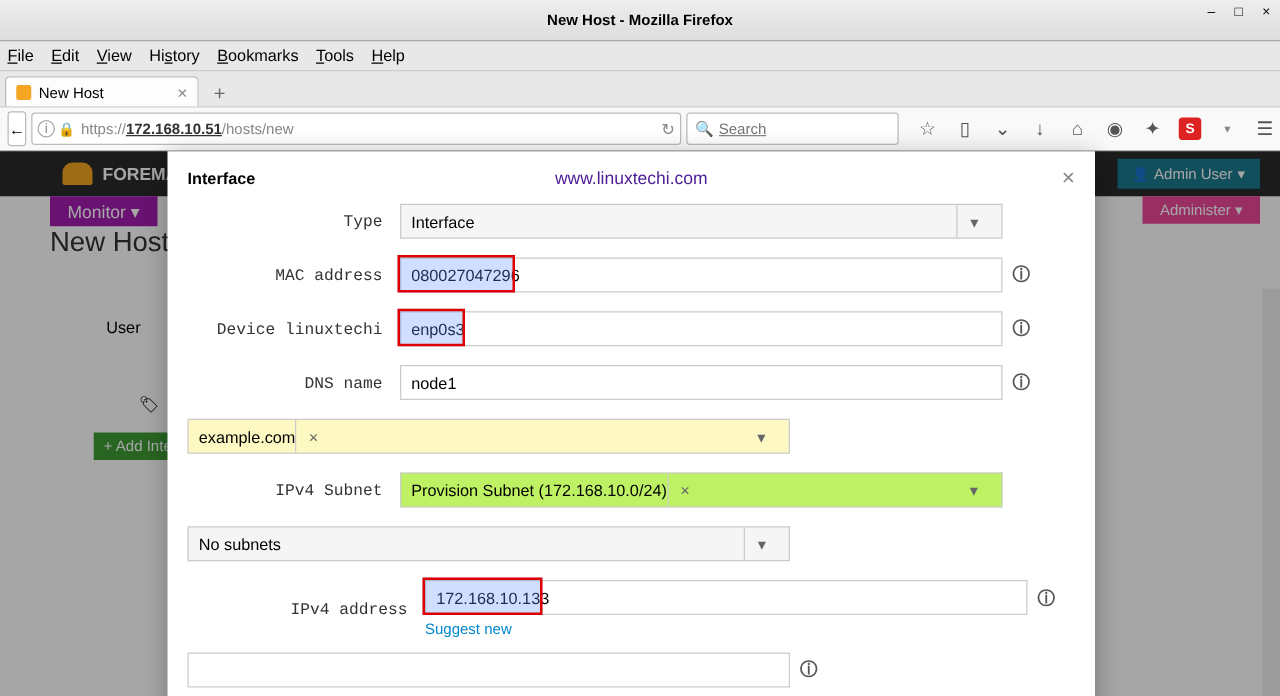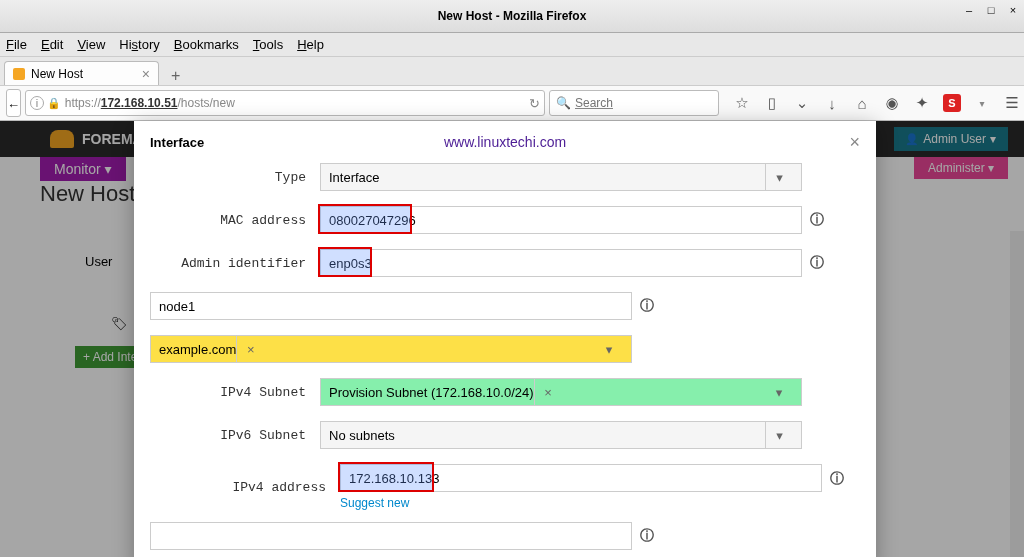--- a/index.html
+++ b/index.html
@@ -169,58 +169,58 @@
     <div class="form-row">
       <div class="form-label">MAC address</div>
       <div class="form-field">
         <input class="finput" value="080027047296" style="">
         <div class="hl hl-sel" style="top:-2px;left:-2px;width:94px;height:30px;"></div>
       </div>
       <div class="form-help">ⓘ</div>
     </div>
 
     <div class="form-row">
-      <div class="form-label">Admin identifier</div>
+      <div class="form-label">Device linuxtechi</div>
       <div class="form-field">
         <input class="finput" value="enp0s3" style="">
         <div class="hl hl-sel" style="top:-2px;left:-2px;width:54px;height:30px;"></div>
       </div>
       <div class="form-help">ⓘ</div>
     </div>
 
     <div class="form-row">
+      <div class="form-label">DNS name</div>
       <div class="form-field">
         <input class="finput" value="node1" style="">
       </div>
       <div class="form-help">ⓘ</div>
     </div>
 
     <div class="form-row">
       <div class="form-field">
-        <div class="fselect" style="background:#fde047;">
+        <div class="fselect" style="background:#fef9c3;">
           <span>example.com</span>
           <span class="fselect-clear">×</span>
           <span class="fselect-caret" style="border-left:none;">▾</span>
         </div>
       </div>
     </div>
 
     <div class="form-row">
       <div class="form-label">IPv4 Subnet</div>
       <div class="form-field">
-        <div class="fselect" style="background:#86efac;">
+        <div class="fselect" style="background:#bef264;">
           <span>Provision Subnet (172.168.10.0/24)</span>
           <span class="fselect-clear">×</span>
           <span class="fselect-caret" style="border-left:none;">▾</span>
         </div>
       </div>
     </div>
 
     <div class="form-row">
-      <div class="form-label">IPv6 Subnet</div>
       <div class="form-field">
         <div class="fselect">
           <span>No subnets</span>
           <span class="fselect-caret">▾</span>
         </div>
       </div>
     </div>
 
     <div class="form-row" style="margin-bottom:2px;margin-left:20px;">
       <div class="form-label">IPv4 address</div>

